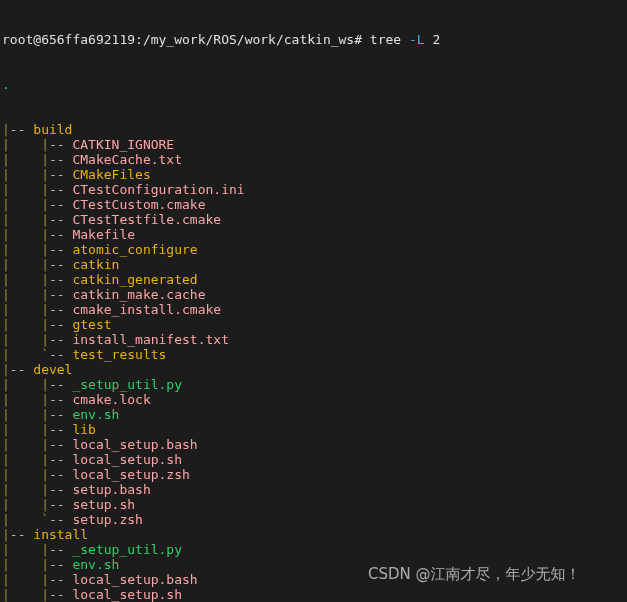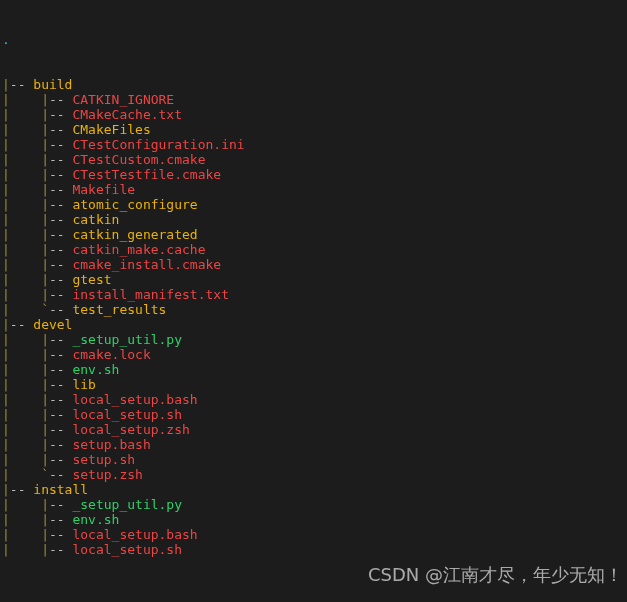--- a/index.html
+++ b/index.html
@@ -27,36 +27,37 @@
     height: 15px;
     white-space: pre;
   }
   .prompt { color: #e0e0e0; }
   .flag { color: #37b6e0; }
   .cmd { color: #e0e0e0; }
   .pipe { color: #9a8a3a; }
   .dash { color: #b9b9b9; }
   .tick { color: #9a8a3a; }
   .dir { color: #eab308; }
-  .file { color: #ef4444; }
+  .file { color: #fca5a5; }
   .exec { color: #2fd06a; }
   .root-dot { color: #37b6e0; }
   #watermark {
     position: absolute;
     left: 368px;
     top: 567px;
     font-family: "DejaVu Sans", "Liberation Sans", sans-serif;
-    font-size: 18px;
+    font-size: 15px;
     color: rgba(225, 225, 225, 0.72);
     z-index: 2;
     white-space: pre;
     pointer-events: none;
   }
 </style>
 </head>
 <body>
 
 <div id="terminal">
+  <div class="line"><span class="prompt">root@656ffa692119:/my_work/ROS/work/catkin_ws# </span><span class="cmd">tree</span><span class="cmd"> </span><span class="flag">-L</span><span class="cmd"> </span><span class="cmd">2</span></div>
   <div class="line"><span class="root-dot">.</span></div>
   <div id="tree-body"><div class="line"><span class="pipe">|</span><span class="dash">-- </span><span class="dir">build</span></div><div class="line"><span class="pipe">|</span><span>    </span><span class="pipe">|</span><span class="dash">-- </span><span class="file">CATKIN_IGNORE</span></div><div class="line"><span class="pipe">|</span><span>    </span><span class="pipe">|</span><span class="dash">-- </span><span class="file">CMakeCache.txt</span></div><div class="line"><span class="pipe">|</span><span>    </span><span class="pipe">|</span><span class="dash">-- </span><span class="dir">CMakeFiles</span></div><div class="line"><span class="pipe">|</span><span>    </span><span class="pipe">|</span><span class="dash">-- </span><span class="file">CTestConfiguration.ini</span></div><div class="line"><span class="pipe">|</span><span>    </span><span class="pipe">|</span><span class="dash">-- </span><span class="file">CTestCustom.cmake</span></div><div class="line"><span class="pipe">|</span><span>    </span><span class="pipe">|</span><span class="dash">-- </span><span class="file">CTestTestfile.cmake</span></div><div class="line"><span class="pipe">|</span><span>    </span><span class="pipe">|</span><span class="dash">-- </span><span class="file">Makefile</span></div><div class="line"><span class="pipe">|</span><span>    </span><span class="pipe">|</span><span class="dash">-- </span><span class="dir">atomic_configure</span></div><div class="line"><span class="pipe">|</span><span>    </span><span class="pipe">|</span><span class="dash">-- </span><span class="dir">catkin</span></div><div class="line"><span class="pipe">|</span><span>    </span><span class="pipe">|</span><span class="dash">-- </span><span class="dir">catkin_generated</span></div><div class="line"><span class="pipe">|</span><span>    </span><span class="pipe">|</span><span class="dash">-- </span><span class="file">catkin_make.cache</span></div><div class="line"><span class="pipe">|</span><span>    </span><span class="pipe">|</span><span class="dash">-- </span><span class="file">cmake_install.cmake</span></div><div class="line"><span class="pipe">|</span><span>    </span><span class="pipe">|</span><span class="dash">-- </span><span class="dir">gtest</span></div><div class="line"><span class="pipe">|</span><span>    </span><span class="pipe">|</span><span class="dash">-- </span><span class="file">install_manifest.txt</span></div><div class="line"><span class="pipe">|</span><span>    </span><span class="tick">`</span><span class="dash">-- </span><span class="dir">test_results</span></div><div class="line"><span class="pipe">|</span><span class="dash">-- </span><span class="dir">devel</span></div><div class="line"><span class="pipe">|</span><span>    </span><span class="pipe">|</span><span class="dash">-- </span><span class="exec">_setup_util.py</span></div><div class="line"><span class="pipe">|</span><span>    </span><span class="pipe">|</span><span class="dash">-- </span><span class="file">cmake.lock</span></div><div class="line"><span class="pipe">|</span><span>    </span><span class="pipe">|</span><span class="dash">-- </span><span class="exec">env.sh</span></div><div class="line"><span class="pipe">|</span><span>    </span><span class="pipe">|</span><span class="dash">-- </span><span class="dir">lib</span></div><div class="line"><span class="pipe">|</span><span>    </span><span class="pipe">|</span><span class="dash">-- </span><span class="file">local_setup.bash</span></div><div class="line"><span class="pipe">|</span><span>    </span><span class="pipe">|</span><span class="dash">-- </span><span class="file">local_setup.sh</span></div><div class="line"><span class="pipe">|</span><span>    </span><span class="pipe">|</span><span class="dash">-- </span><span class="file">local_setup.zsh</span></div><div class="line"><span class="pipe">|</span><span>    </span><span class="pipe">|</span><span class="dash">-- </span><span class="file">setup.bash</span></div><div class="line"><span class="pipe">|</span><span>    </span><span class="pipe">|</span><span class="dash">-- </span><span class="file">setup.sh</span></div><div class="line"><span class="pipe">|</span><span>    </span><span class="tick">`</span><span class="dash">-- </span><span class="file">setup.zsh</span></div><div class="line"><span class="pipe">|</span><span class="dash">-- </span><span class="dir">install</span></div><div class="line"><span class="pipe">|</span><span>    </span><span class="pipe">|</span><span class="dash">-- </span><span class="exec">_setup_util.py</span></div><div class="line"><span class="pipe">|</span><span>    </span><span class="pipe">|</span><span class="dash">-- </span><span class="exec">env.sh</span></div><div class="line"><span class="pipe">|</span><span>    </span><span class="pipe">|</span><span class="dash">-- </span><span class="file">local_setup.bash</span></div><div class="line"><span class="pipe">|</span><span>    </span><span class="pipe">|</span><span class="dash">-- </span><span class="file">local_setup.sh</span></div></div>
 </div>
 
 <div id="watermark">CSDN @江南才尽，年少无知！</div>
 
 </body></html>

